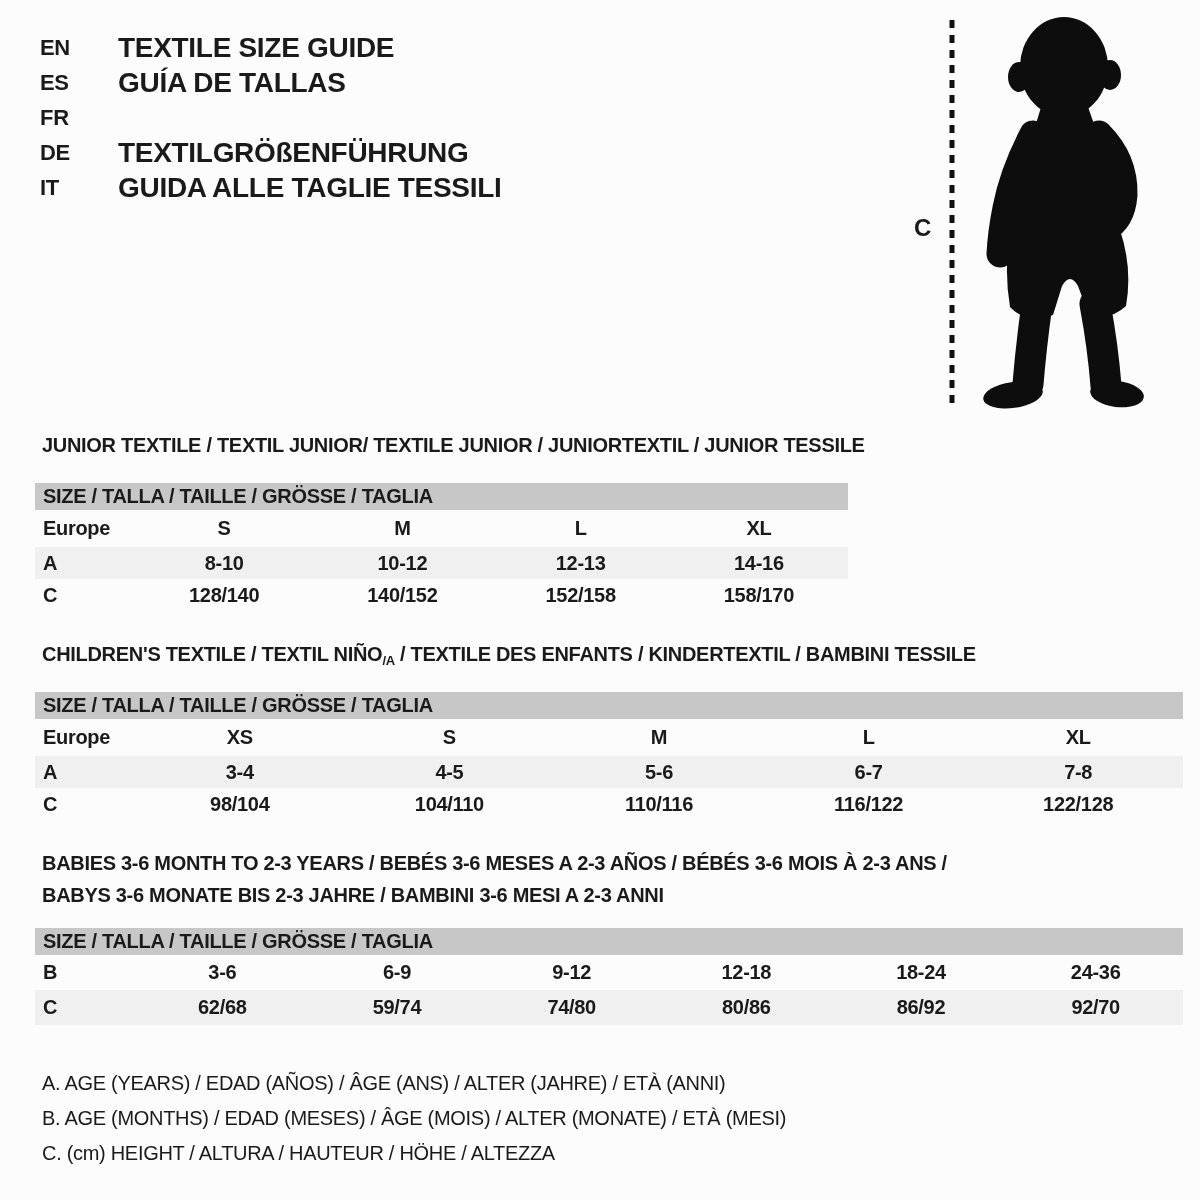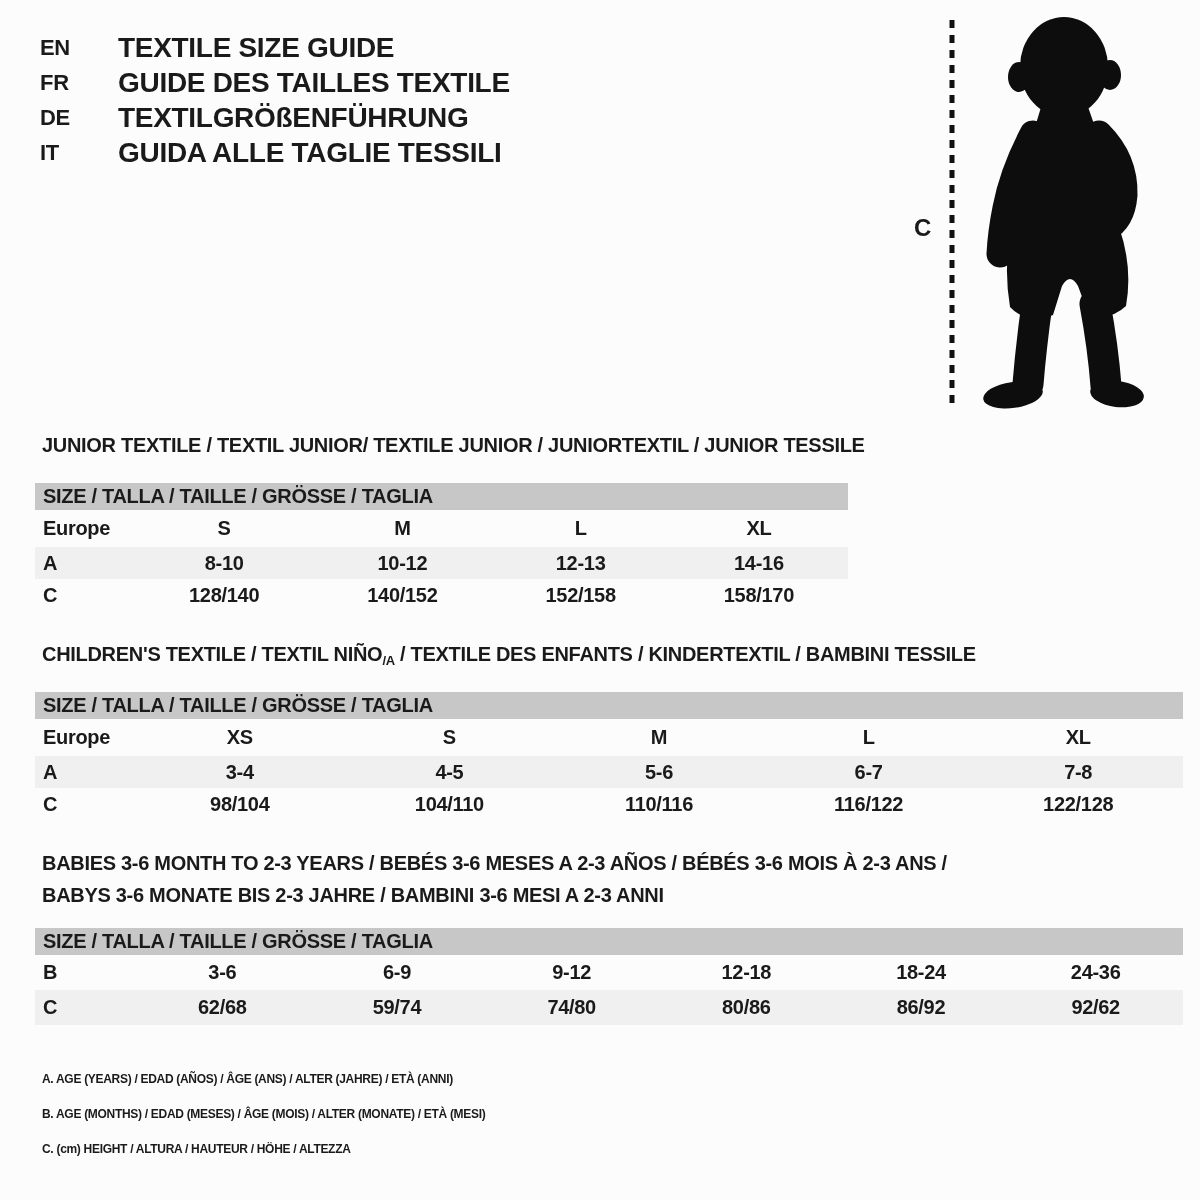--- a/index.html
+++ b/index.html
@@ -44,33 +44,36 @@
     font-size: 20px; font-weight: bold; letter-spacing: -0.3px;
   }
   .t-row.shaded { background: #f0f0f0; }
   .t-label { padding-left: 8px; text-align: left; }
   .t-cell { text-align: center; }
   .cols-4 { grid-template-columns: 100px repeat(4, 1fr); }
   .cols-5 { grid-template-columns: 100px repeat(5, 1fr); }
   .cols-6 { grid-template-columns: 100px repeat(6, 1fr); }
 
   
-  .legend-line { font-size: 12px; font-weight: bold; letter-spacing: -0.3px; white-space: nowrap; }
+  .legend-line { font-size: 20px; font-weight: normal; letter-spacing: -0.3px; white-space: nowrap; }
 </style>
 </head>
 <body>
 
 <div class="abs lang-list">
   <div class="lang-row">
     <span class="lang-code">EN</span>
     <span class="lang-title">TEXTILE SIZE GUIDE</span>
   </div>
   <div class="lang-row">
+    <span class="lang-code">ES</span>
+    <span class="lang-title">GUÍA DE TALLAS</span>
+  </div>
+  <div class="lang-row">
     <span class="lang-code">FR</span>
-    <span class="lang-title">GUIDE DES TAILLES TEXTILE</span>
   </div>
   <div class="lang-row">
     <span class="lang-code">DE</span>
     <span class="lang-title">TEXTILGRÖßENFÜHRUNG</span>
   </div>
   <div class="lang-row">
     <span class="lang-code">IT</span>
     <span class="lang-title">GUIDA ALLE TAGLIE TESSILI</span>
   </div>
 </div>
@@ -177,19 +180,19 @@
     <span class="t-cell">18-24</span>
     <span class="t-cell">24-36</span>
   </div>
   <div class="t-row cols-6 shaded" style="height:35px;">
     <span class="t-label">C</span>
     <span class="t-cell">62/68</span>
     <span class="t-cell">59/74</span>
     <span class="t-cell">74/80</span>
     <span class="t-cell">80/86</span>
     <span class="t-cell">86/92</span>
-    <span class="t-cell">92/62</span>
+    <span class="t-cell">92/70</span>
   </div>
 </div>
 
 <div class="abs legend-line" style="left:42px; top:1072px;">A. AGE (YEARS) / EDAD (AÑOS) / ÂGE (ANS) / ALTER (JAHRE) / ETÀ (ANNI)</div>
 <div class="abs legend-line" style="left:42px; top:1107px;">B. AGE (MONTHS) / EDAD (MESES) / ÂGE (MOIS) / ALTER (MONATE) / ETÀ (MESI)</div>
 <div class="abs legend-line" style="left:42px; top:1142px;">C. (cm) HEIGHT / ALTURA / HAUTEUR / HÖHE / ALTEZZA</div>
 
 </body></html>

